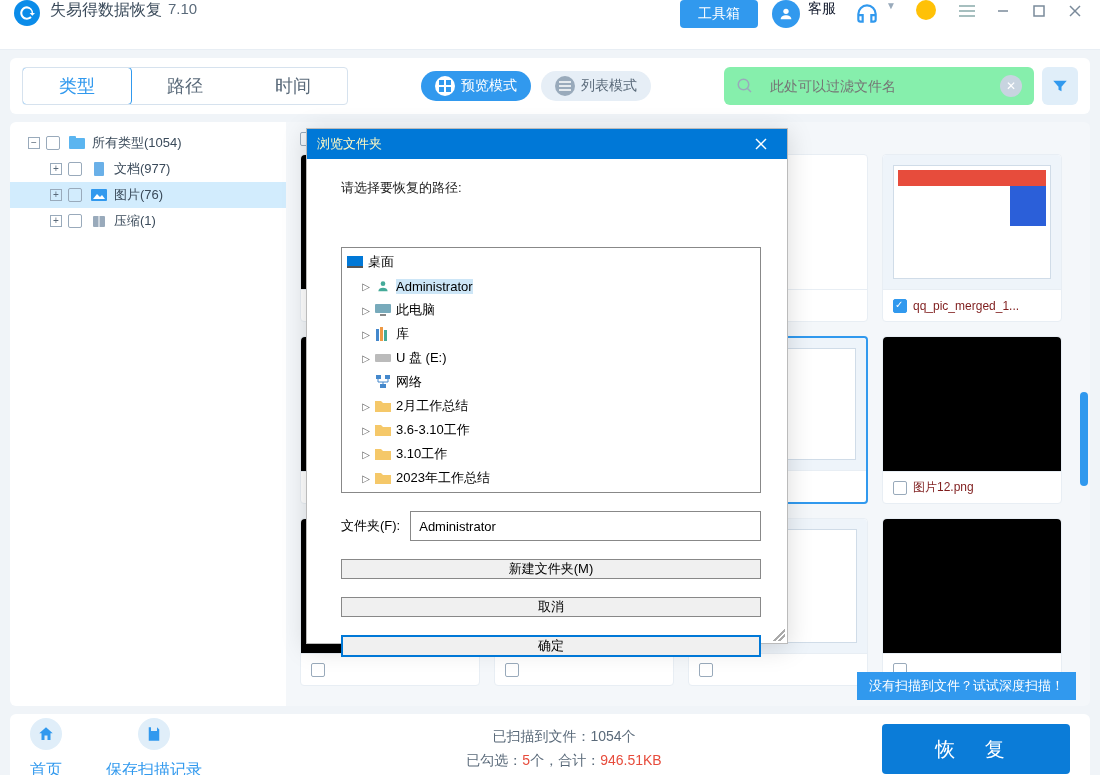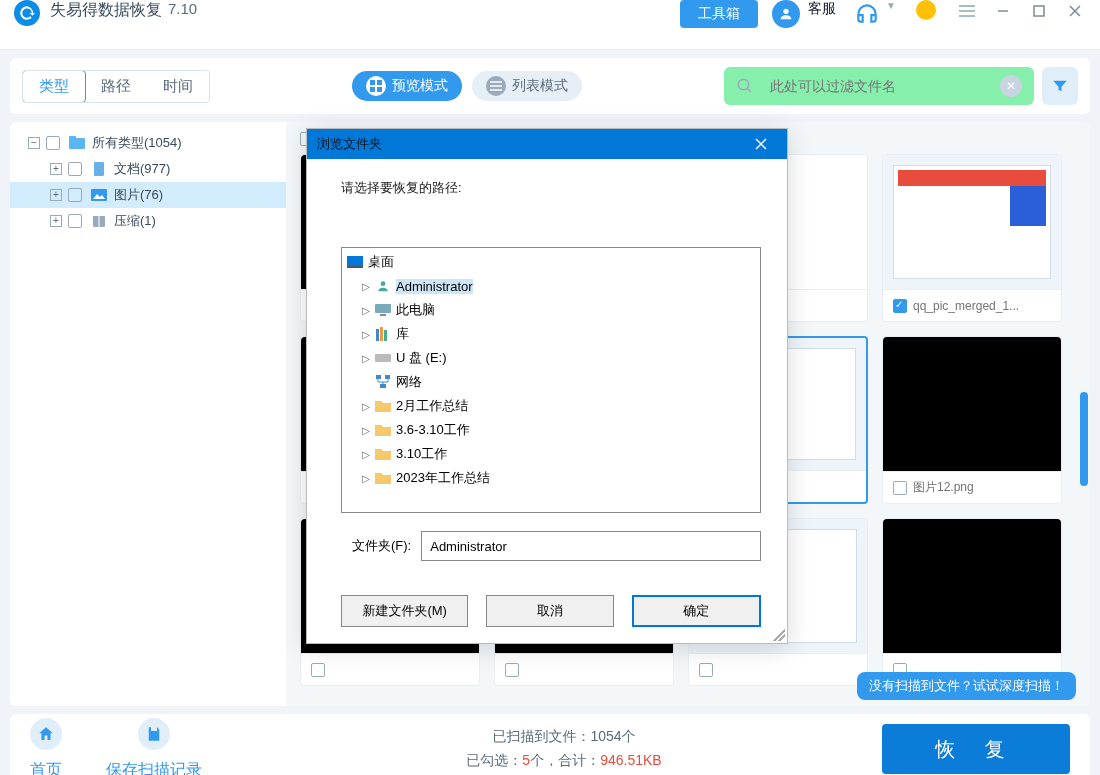--- a/index.html
+++ b/index.html
@@ -18,21 +18,21 @@
 .tb-text { color: #0f172a; font-size: 14px; margin-right: 18px; cursor: pointer; }
 .tb-bot { width: 26px; height: 26px; color: #3199ee; margin-right: 6px; }
 .tb-chev { color: #9ab; font-size: 10px; margin-right: 20px; }
 .tb-star { width: 20px; height: 20px; background: #ffc107; border-radius: 50%; margin-right: 20px; }
 .win-btn { width: 22px; height: 22px; margin-left: 14px; display: flex; align-items: center; justify-content: center; color: #7a8a9a; cursor: pointer; }
 .win-btn.menu { margin-left: 0; }
 
 
 .toolbar { height: 56px; background: #fff; margin: 8px 10px 0 10px; border-radius: 6px; display: flex; align-items: center; padding: 0 12px; }
 .tab-group { display: flex; border: 1px solid #d6e2ee; border-radius: 4px; overflow: hidden; }
-.tab { padding: 6px 16px; font-size: 15px; color: #5a6a7a; cursor: pointer; font-family: Liberation Mono, monospace; }
+.tab { padding: 6px 36px; font-size: 18px; color: #5a6a7a; cursor: pointer; font-family: Liberation Mono, monospace; }
 .tab.active { background: #fff; color: #3199ee; border: 1px solid #3199ee; border-radius: 4px; margin: -1px; }
 .toolbar-center { flex: 1; display: flex; justify-content: center; gap: 10px; }
 .mode-btn { display: flex; align-items: center; gap: 6px; padding: 5px 14px; border-radius: 16px; font-size: 14px; cursor: pointer; }
 .mode-btn.active { background: #3199ee; color: #fff; }
 .mode-btn.inactive { background: #e6eef6; color: #5a6a7a; }
 .mode-icon { width: 20px; height: 20px; border-radius: 50%; display: flex; align-items: center; justify-content: center; }
 .mode-icon.white { background: #fff; color: #3199ee; }
 .mode-icon.gray { background: #9ab; color: #fff; }
 .search-box { flex: 0 0 310px; height: 38px; background: #86efac; border-radius: 6px; display: flex; align-items: center; padding: 0 12px; gap: 16px; }
 .search-box input { flex: 1; border: none; background: transparent; font-size: 14px; outline: none; color: #5a6a7a; }
@@ -51,57 +51,57 @@
 .tree-icon { width: 18px; height: 16px; margin-right: 6px; display: flex; align-items: center; justify-content: center; }
 .content { flex: 1; background: #f4f7fa; border-radius: 0 6px 6px 0; position: relative; padding: 10px 14px; overflow: hidden; }
 
 
 .grid { display: grid; grid-template-columns: repeat(4, 180px); gap: 14px 14px; }
 .card { background: #fff; border-radius: 4px; height: 168px; display: flex; flex-direction: column; border: 1px solid #e8eef4; }
 .card.selected { border: 2px solid #3199ee; }
 .card-thumb { flex: 1; display: flex; align-items: center; justify-content: center; overflow: hidden; border-radius: 4px 4px 0 0; }
 .card-thumb.black { background: #000; }
 .card-thumb.ui { background: #eef4fa; position: relative; }
-.card-label { height: 32px; display: flex; align-items: center; gap: 6px; padding: 0 10px; font-size: 12px; color: #737373; border-top: 1px solid #e8eef4; }
+.card-label { height: 32px; display: flex; align-items: center; gap: 6px; padding: 0 10px; font-size: 12px; color: #7f1d1d; border-top: 1px solid #e8eef4; }
 .card-check { width: 14px; height: 14px; border: 1px solid #9ab; border-radius: 2px; flex-shrink: 0; }
 .card-check.checked { background: #3199ee; border-color: #3199ee; position: relative; }
 .card-check.checked::after { content: '✓'; color: #fff; font-size: 10px; position: absolute; top: -1px; left: 1px; }
 .card-text { white-space: nowrap; overflow: hidden; text-overflow: ellipsis; }
 
 .scroll-track { position: absolute; right: 2px; top: 0; bottom: 0; width: 10px; background: transparent; }
 .scroll-thumb { position: absolute; right: 0; top: 270px; width: 8px; height: 94px; background: #3199ee; border-radius: 4px; }
 
-.deep-scan { position: absolute; right: 14px; bottom: 6px; background: #3199ee; color: #fff; font-size: 13px; padding: 5px 12px; cursor: pointer; border-radius: 8px; }
+.deep-scan { position: absolute; right: 14px; bottom: 6px; background: #3199ee; color: #fff; font-size: 13px; padding: 5px 12px; cursor: pointer; }
 
 
 .footer { height: 70px; background: #fff; margin: 8px 10px 0 10px; border-radius: 6px; display: flex; align-items: center; padding: 0 20px; }
 .foot-btn { display: flex; align-items: center; gap: 10px; color: #3199ee; font-size: 16px; margin-right: 44px; cursor: pointer; flex-direction: column; }
 .foot-icon { width: 32px; height: 32px; background: #e0eef9; border-radius: 50%; display: flex; align-items: center; justify-content: center; }
 .foot-stats { flex: 1; text-align: center; font-size: 14px; color: #5a6a7a; line-height: 1.7; }
 .foot-stats .red { color: #e74c3c; }
 .recover-btn { width: 188px; height: 50px; background: #0b7cd8; color: #fff; font-size: 20px; border-radius: 4px; display: flex; align-items: center; justify-content: center; letter-spacing: 12px; cursor: pointer; }
 
 
 .dialog { position: absolute; left: 306px; top: 128px; width: 482px; height: 516px; background: #fff; border: 1px solid #bbb; box-shadow: 0 4px 24px rgba(0,0,0,.15); display: flex; flex-direction: column; }
-.dlg-title { height: 30px; background: #0078d7; color: #0f172a; display: flex; align-items: center; padding: 0 10px; font-size: 13px; }
+.dlg-title { height: 44px; background: #0078d7; color: #fef9c3; display: flex; align-items: center; padding: 0 10px; font-size: 13px; }
 .dlg-title-text { flex: 1; }
 .dlg-close { width: 32px; height: 30px; display: flex; align-items: center; justify-content: center; cursor: pointer; }
 .dlg-body { flex: 1; padding: 20px 26px 16px 34px; display: flex; flex-direction: column; }
 .dlg-prompt { font-size: 13px; color: #222; margin-bottom: 50px; }
 .dlg-tree { flex: 1; border: 1px solid #888; overflow-y: scroll; padding: 2px 0; }
 .dlg-tree-item { display: flex; align-items: center; height: 24px; font-size: 13px; color: #000; cursor: pointer; }
 .dlg-tree-item.root { padding-left: 4px; }
 .dlg-tree-item.l1 { padding-left: 18px; }
 .dlg-tree-item .exp { width: 12px; color: #666; font-size: 10px; text-align: center; margin-right: 2px; }
 .dlg-tree-item .ico { width: 18px; height: 16px; margin-right: 4px; display: flex; align-items: center; justify-content: center; }
 .dlg-tree-item.sel .txt { background: #cde6f7; }
-.dlg-field { display: flex; align-items: center; margin-top: 18px; gap: 10px; margin-left: 11px; }
+.dlg-field { display: flex; align-items: center; margin-top: 18px; gap: 10px; }
 .dlg-field label { font-size: 13px; color: #000; }
 .dlg-field input { flex: 1; height: 30px; border: 1px solid #888; padding: 0 8px; font-size: 13px; }
-.dlg-buttons { display: flex; gap: 18px; margin-top: 34px; }
+.dlg-buttons { display: flex; gap: 18px; margin-top: 18px; flex-direction: column; }
 .dlg-btn { flex: 1; height: 32px; border: 1px solid #888; background: #f0f0f0; font-size: 13px; display: flex; align-items: center; justify-content: center; cursor: pointer; }
 .dlg-btn.primary { border: 2px solid #0078d7; }
 .dlg-resize { position: absolute; right: 2px; bottom: 2px; width: 12px; height: 12px; background: linear-gradient(135deg, transparent 50%, #aaa 50%, #aaa 60%, transparent 60%, transparent 70%, #aaa 70%, #aaa 80%, transparent 80%); }
 
 
 .ui-deco { position: absolute; inset: 10px; border: 1px solid #d0dce8; background: #fff; }
 .ui-deco .bar { height: 16px; background: #e74c3c; margin: 4px; }
 .ui-bluepanel { position: absolute; right: 4px; top: 20px; width: 36px; height: 40px; background: #2b5fd9; }
 </style>
 </head>

